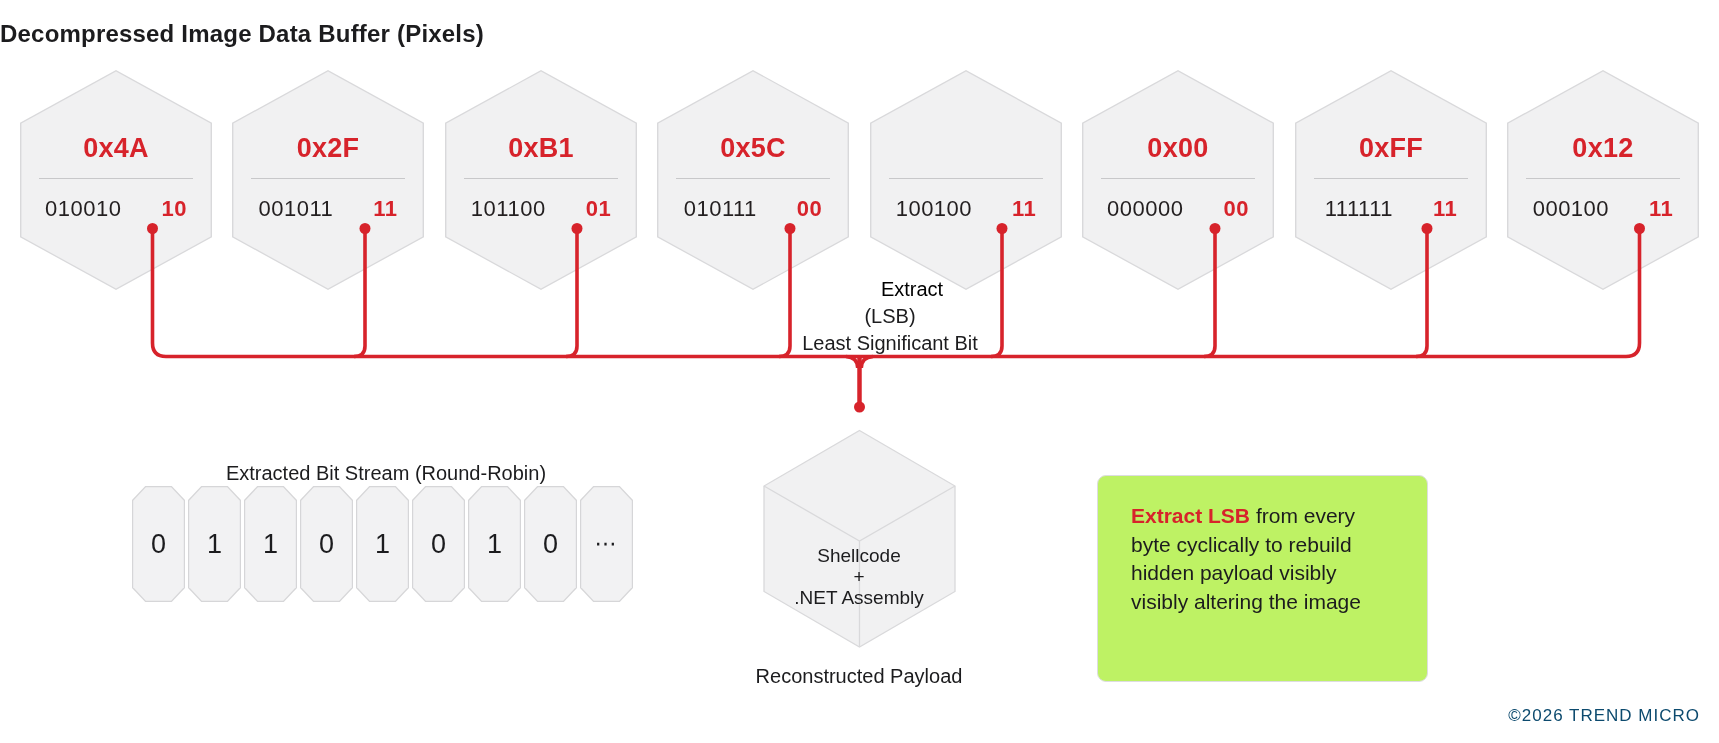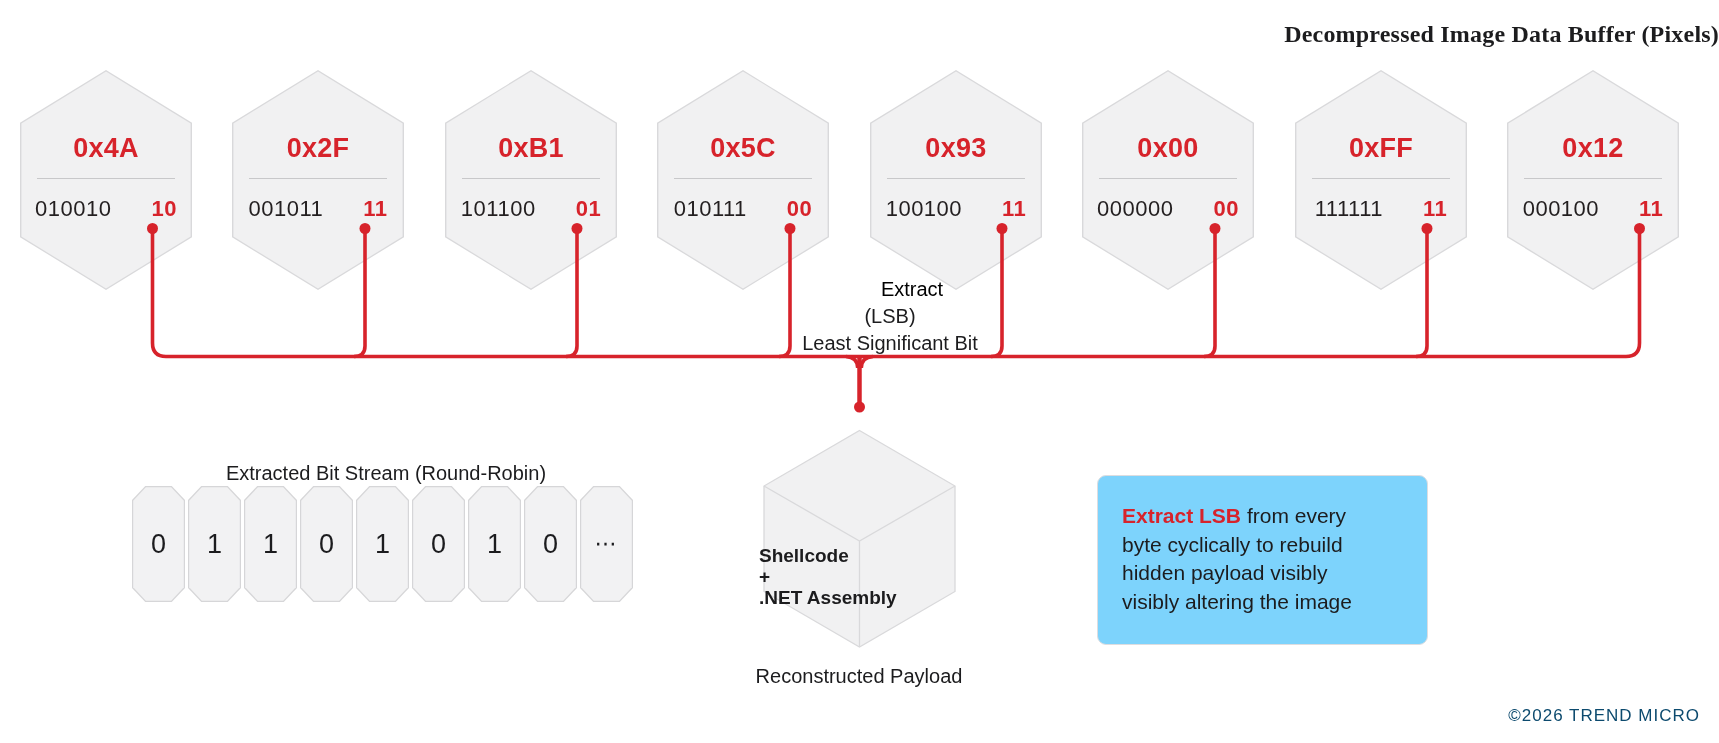--- a/index.html
+++ b/index.html
@@ -1,25 +1,25 @@
 <!DOCTYPE html>
 <html><head>
 <meta charset="utf-8">
 <style>
   html,body{margin:0;padding:0;background:#ffffff;}
   .canvas{
     position:relative;width:1719px;height:743px;overflow:hidden;
     font-family:"Liberation Sans",sans-serif;color:#1c1c1e;background:#ffffff;
   }
   .title{
-    position:absolute;top:20px;left:0;right:0;text-align:right;
-    font-size:24px;font-weight:bold;line-height:28px;letter-spacing:.2px;z-index:3;font-family:Liberation Serif, serif;
-  }
-  
-  .hex{position:absolute;top:70px;width:172px;height:220px;z-index:1;}
+    position:absolute;top:20px;left:0;right:0;text-align:left;
+    font-size:24px;font-weight:bold;line-height:28px;letter-spacing:.2px;z-index:3;
+  }
+  
+  .hex{position:absolute;top:70px;width:192px;height:220px;z-index:1;}
   .hex-shape,.hex-shape-inner{
     clip-path:polygon(50% 0,100% 24%,100% 76%,50% 100%,0 76%,0 24%);
   }
   .hex-shape{position:absolute;inset:0;background:#d9d9db;}
   .hex-shape-inner{position:absolute;inset:1.4px;background:#f1f1f2;
     clip-path:polygon(50% 0,100% 24%,100% 76%,50% 100%,0 76%,0 24%);}
   .hex-value{
     position:absolute;top:63px;left:0;width:100%;text-align:center;
     font-size:27px;line-height:30px;font-weight:bold;color:#d7232b;letter-spacing:.3px;
   }
@@ -49,32 +49,32 @@
   }
   .bit-shape{position:absolute;inset:0;background:#d6d6d8;}
   .bit-shape-inner{position:absolute;inset:1.2px;background:#f2f2f3;}
   .bit-digit{
     position:absolute;inset:0;display:flex;align-items:center;justify-content:center;
     font-size:27px;color:#1c1c1e;
   }
   .bit-cell:last-child .bit-digit{font-size:22px;letter-spacing:2px;}
   
   .cube-text{
-    position:absolute;left:759px;top:545px;width:200px;
-    font-size:19px;line-height:21px;font-weight:bold;z-index:3;
+    position:absolute;left:759px;top:545px;width:200px;text-align:center;
+    font-size:19px;line-height:21px;font-weight:normal;z-index:3;
   }
   .payload-caption{
     position:absolute;left:709px;top:664px;width:300px;text-align:center;
     font-size:20px;line-height:24px;z-index:3;
   }
   
   .note-box{
-    position:absolute;left:1097px;top:475px;width:331px;height:170px;box-sizing:border-box;
-    background:#7dd3fc;border:1px solid #dddde0;border-radius:9px;
-    padding:26px 20px 0 24px;font-size:21px;line-height:28.6px;color:#1c1c1e;z-index:1;
+    position:absolute;left:1097px;top:475px;width:331px;height:207px;box-sizing:border-box;
+    background:#bef264;border:1px solid #dddde0;border-radius:9px;
+    padding:26px 20px 0 33px;font-size:21px;line-height:28.6px;color:#1c1c1e;z-index:1;
   }
   .note-box .hot{color:#d7232b;font-weight:bold;}
   
   .copyright{
     position:absolute;right:19px;top:706px;font-size:17px;letter-spacing:1px;
     color:#0c4a6e;z-index:1;
   }
 </style>
 </head>
 <body>
@@ -112,21 +112,20 @@
         <div class="hex-shape-inner"></div>
       </div>
     <div class="hex-value">0x5C</div>
     <div class="hex-divider"></div>
     <div class="hex-bits"><span>010111</span><span class="lsb">00</span></div>
   </div>
   <div class="hex" style="left:870px">
     <div class="hex-shape">
         <div class="hex-shape-inner"></div>
       </div>
-    <div class="hex-value">0x93</div>
     <div class="hex-divider"></div>
     <div class="hex-bits"><span>100100</span><span class="lsb">11</span></div>
   </div>
   <div class="hex" style="left:1082px">
     <div class="hex-shape">
         <div class="hex-shape-inner"></div>
       </div>
     <div class="hex-value">0x00</div>
     <div class="hex-divider"></div>
     <div class="hex-bits"><span>000000</span><span class="lsb">00</span></div>

